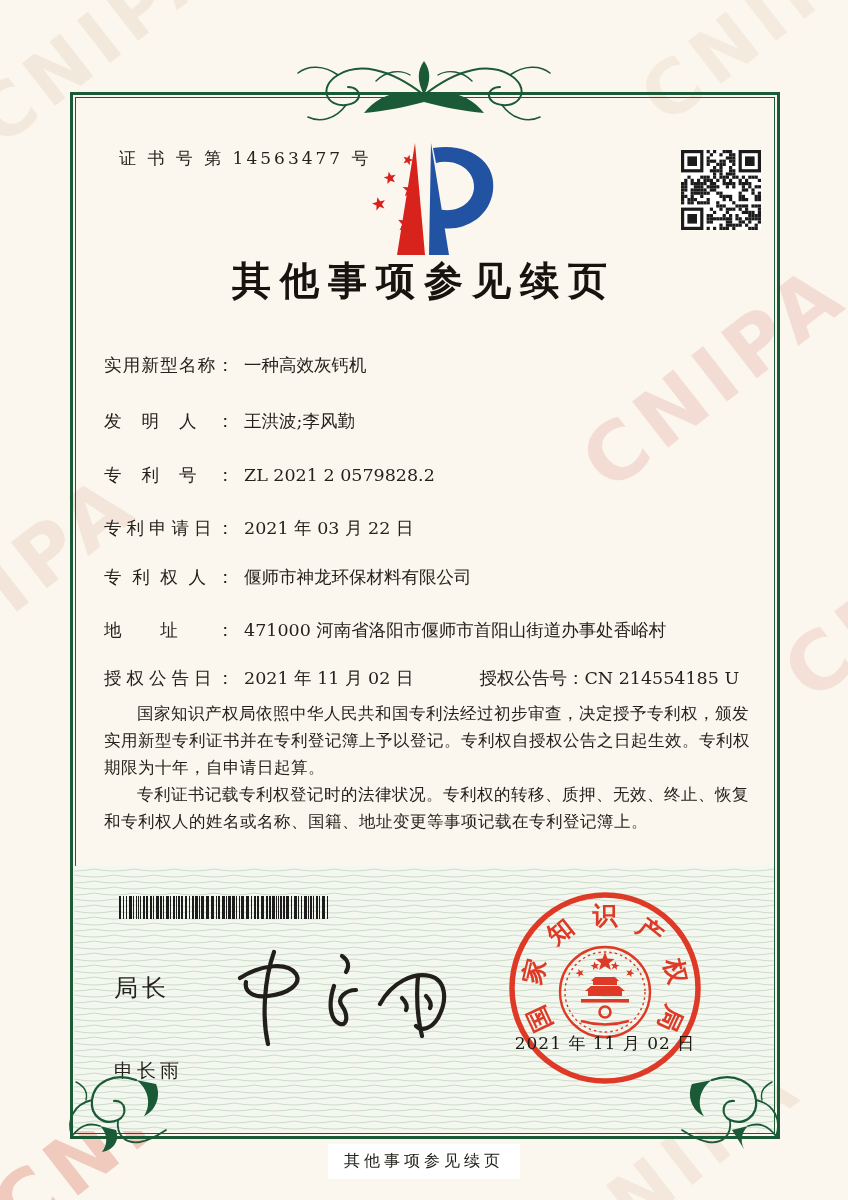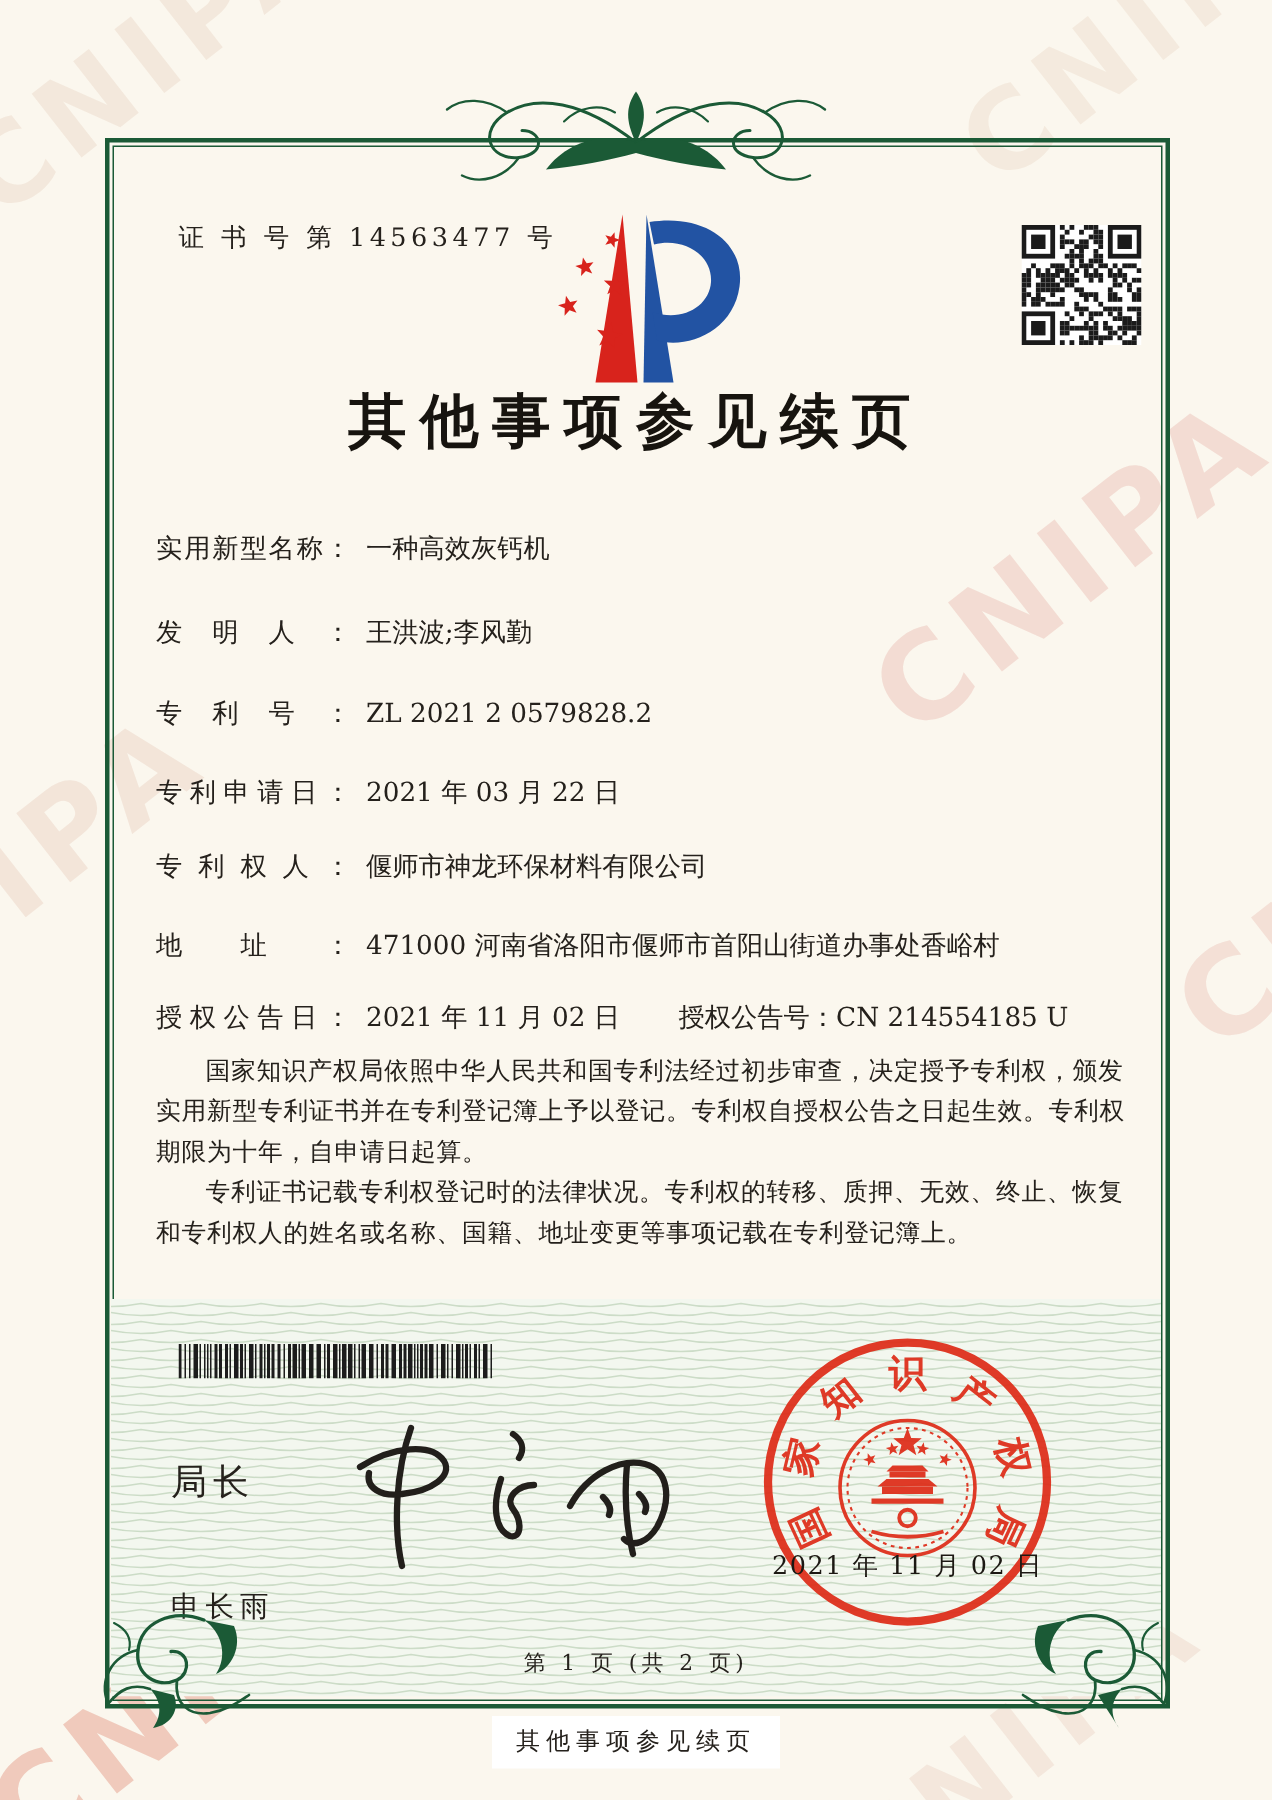--- a/index.html
+++ b/index.html
@@ -23,21 +23,21 @@
   .waves{position:absolute;left:74px;top:866px;width:700px;height:265px;}
   .cert-no{position:absolute;left:104px;top:147px;font-size:17px;letter-spacing:3px;margin-left:15px;}
   .logo{position:absolute;left:352px;top:140px;width:150px;height:118px;}
   .qr{position:absolute;left:681px;top:150px;width:80px;height:80px;}
   .title{position:absolute;left:0;right:0;top:254px;text-align:center;
          font-size:39px;font-weight:700;letter-spacing:9px;color:#17140f;}
   .fields{position:absolute;left:104px;top:344px;width:660px;font-size:17.5px;}
   .row{position:absolute;left:0;white-space:nowrap;}
   .flabel{display:inline-block;width:130px;text-align:justify;text-align-last:justify;letter-spacing:0;}
   .fvalue{margin-left:10px;}
-  .pair2{margin-left:39px;}
+  .pair2{margin-left:66px;}
   .paras{position:absolute;left:104px;top:700px;width:646px;font-size:16.5px;line-height:27px;letter-spacing:0.5px;}
   .paras p{margin:0;text-indent:2em;}
   .barcode{position:absolute;left:119px;top:896px;width:212px;height:23px;}
   .director-label{position:absolute;left:114px;top:972px;font-size:24px;
       font-family:Liberation Mono, monospace;font-weight:500;letter-spacing:4px;text-align:right;}
   .director-name{position:absolute;left:114px;top:1058px;font-size:19px;
       font-family:Liberation Mono, monospace;font-weight:500;letter-spacing:4px;}
   .signature{position:absolute;left:222px;top:940px;width:230px;height:110px;}
   .seal{position:absolute;left:505px;top:888px;width:200px;height:200px;opacity:.93;}
   .seal-date{position:absolute;left:497px;top:1032px;width:216px;text-align:center;
@@ -551,16 +551,15 @@
     <path class="seal-f" d="M-14,-7 L14,-7 L10,-11 L-10,-11 Z"></path>
     <rect class="seal-f" x="-12" y="-7" width="24" height="4"></rect>
     <path class="seal-f" d="M-20,3 L20,3 L14,-2 L-14,-2 Z"></path>
     <rect class="seal-f" x="-17" y="3" width="34" height="5"></rect>
     <rect class="seal-f" x="-24" y="11" width="48" height="3.5"></rect>
     <circle class="seal-s" cx="0" cy="24" r="5.5" stroke-width="2.6"></circle>
     <path class="seal-s" stroke-width="2.6" d="M-24,33 Q0,40 24,33"></path>
   </svg>
   <div class="seal-date">2021 年 11 月 02 日</div>
 
-  <div class="page-info">第 1 页 (共 2 页)</div>
   <div class="continuation">其他事项参见续页</div>
 
 </div>
 
 </body></html>

